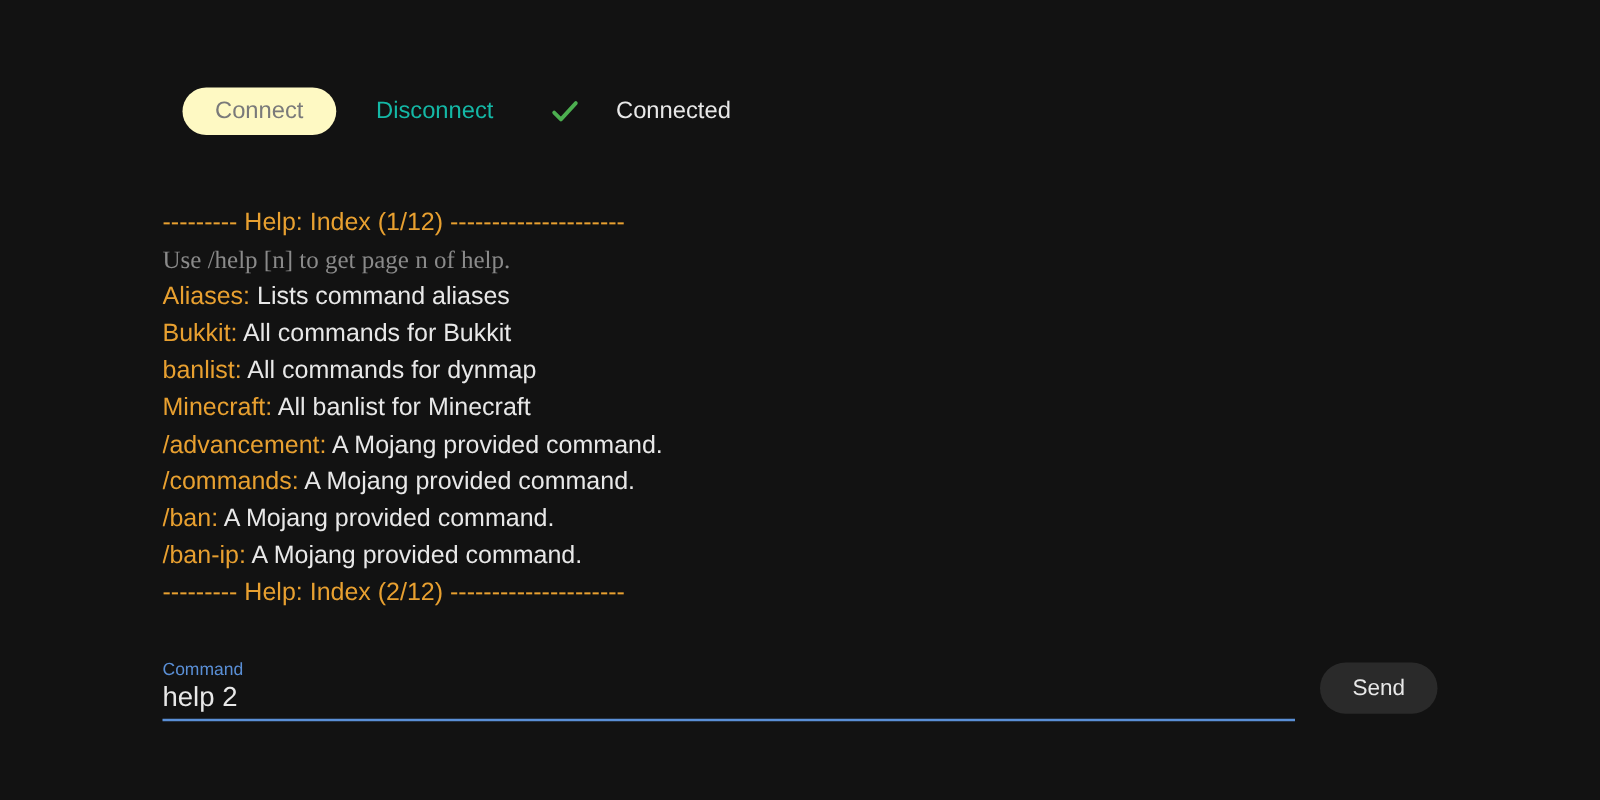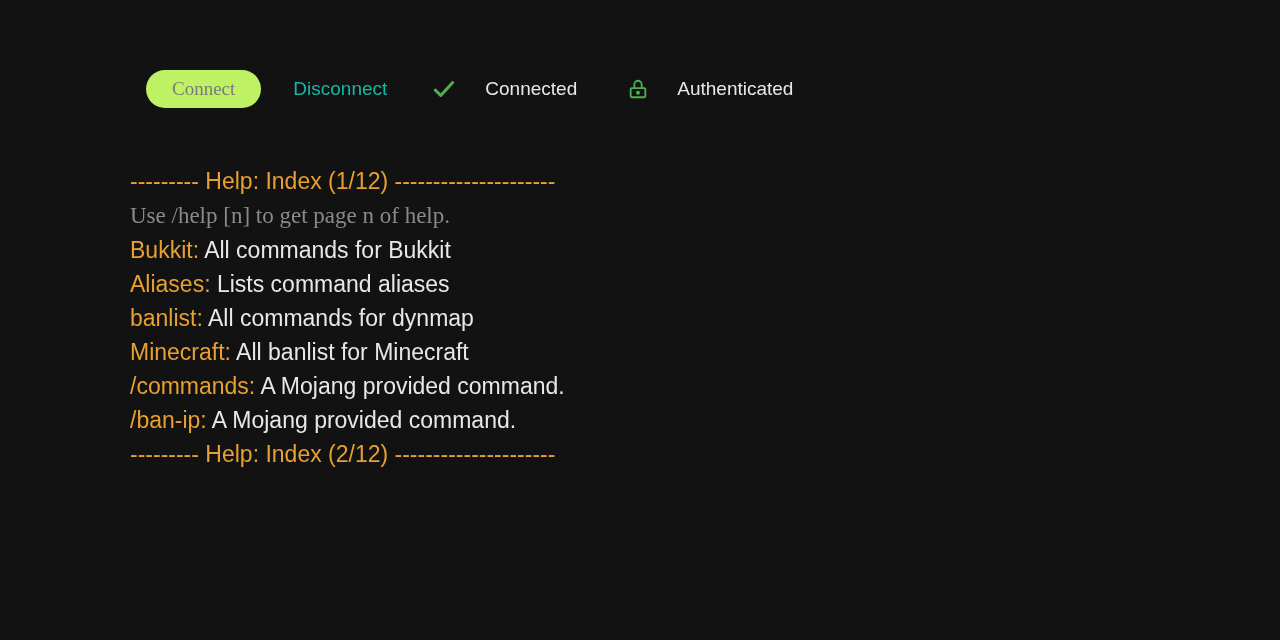--- a/index.html
+++ b/index.html
@@ -30,23 +30,22 @@
     }
     .btn {
       padding: 8px 26px;
       border-radius: 22px;
       font-size: 19px;
       border: none;
       cursor: pointer;
       font-family: inherit;
     }
     .btn-connect {
-      background-color: #bef264;
+      background-color: #fef9c3;
       color: #7a7a7a;
-      font-family: Liberation Serif, serif;
     }
     .btn-disconnect {
       background: none;
       color: #14b8a6;
       padding: 8px 4px;
     }
     .status-group {
       display: flex;
       align-items: center;
       gap: 12px;
@@ -69,21 +68,21 @@
       color: #4caf50;
       width: 22px;
       height: 22px;
       display: flex;
       align-items: center;
       justify-content: center;
       margin-left: 10px;
     }
     .console {
       flex: 1;
-      font-size: 23px;
+      font-size: 20px;
       line-height: 1.48;
       overflow: hidden;
     }
     .console-line {
       white-space: nowrap;
     }
     .c-yellow {
       color: #e8a030;
     }
     .c-gold {
@@ -144,37 +143,36 @@
     <button class="btn btn-connect">Connect</button>
     <button class="btn btn-disconnect">Disconnect</button>
     <div class="status-group">
       <span class="check-icon">
         <svg viewBox="0 0 24 24" width="26" height="26" fill="none" stroke="currentColor" stroke-width="2.8" stroke-linecap="round" stroke-linejoin="round">
             <polyline points="4 13 9 18 20 6"></polyline>
           </svg>
       </span>
       <span class="status-text">Connected</span>
     </div>
-    <div class="status-group">
-      <span class="lock-icon">
-        <svg viewBox="0 0 24 24" width="22" height="22" fill="none" stroke="currentColor" stroke-width="2" stroke-linecap="round" stroke-linejoin="round">
-            <rect x="4" y="11" width="16" height="10" rx="1"></rect>
-            <path d="M8 11V7a4 4 0 0 1 8 0v4"></path>
-            <circle cx="12" cy="16" r="1.2" fill="currentColor"></circle>
-          </svg>
-      </span>
-      <span class="status-text">Authenticated</span>
-    </div>
   </div>
 
   <div class="console" id="console">
       <div class="console-line"><span class="c-yellow">--------- Help: Index (1/12) ---------------------</span></div>
       <div class="console-line"><span class="c-gray">Use /help [n] to get page n of help.</span></div>
+      <div class="console-line"><span class="c-gold">Aliases: </span><span class="c-white">Lists command aliases</span></div>
       <div class="console-line"><span class="c-gold">Bukkit: </span><span class="c-white">All commands for Bukkit</span></div>
-      <div class="console-line"><span class="c-gold">Aliases: </span><span class="c-white">Lists command aliases</span></div>
       <div class="console-line"><span class="c-gold">banlist: </span><span class="c-white">All commands for dynmap</span></div>
       <div class="console-line"><span class="c-gold">Minecraft: </span><span class="c-white">All banlist for Minecraft</span></div>
+      <div class="console-line"><span class="c-gold">/advancement: </span><span class="c-white">A Mojang provided command.</span></div>
       <div class="console-line"><span class="c-gold">/commands: </span><span class="c-white">A Mojang provided command.</span></div>
+      <div class="console-line"><span class="c-gold">/ban: </span><span class="c-white">A Mojang provided command.</span></div>
       <div class="console-line"><span class="c-gold">/ban-ip: </span><span class="c-white">A Mojang provided command.</span></div>
       <div class="console-line"><span class="c-yellow">--------- Help: Index (2/12) ---------------------</span></div>
     </div>
 
+  <div class="input-row">
+    <div class="input-wrapper">
+      <label class="input-label">Command</label>
+      <input type="text" class="command-input" value="help 2" style="">
+    </div>
+    <button class="btn-send">Send</button>
+  </div>
 </div>
 
 </body></html>

